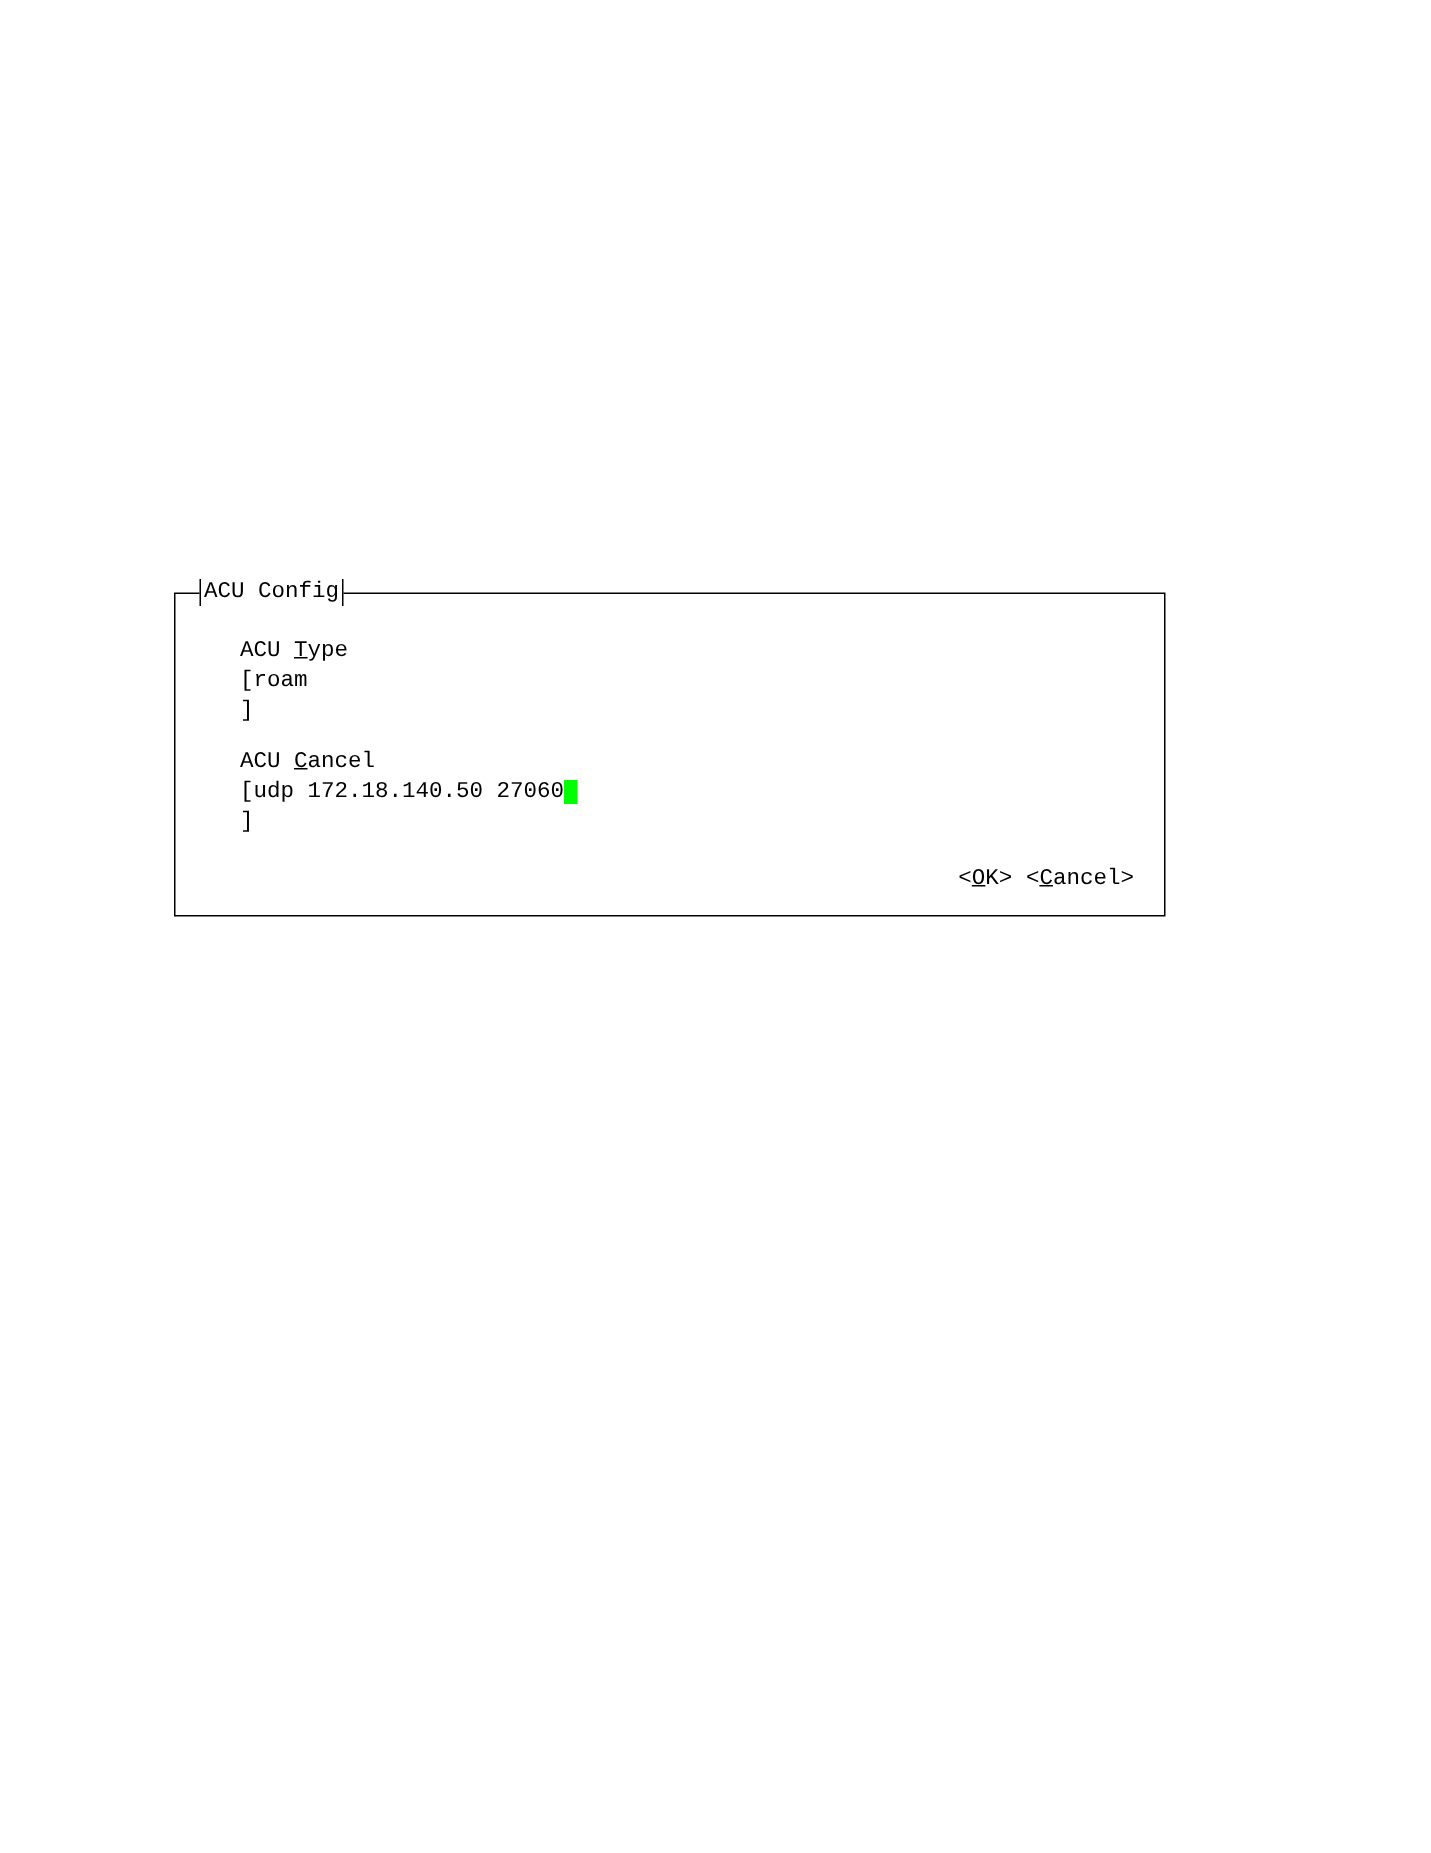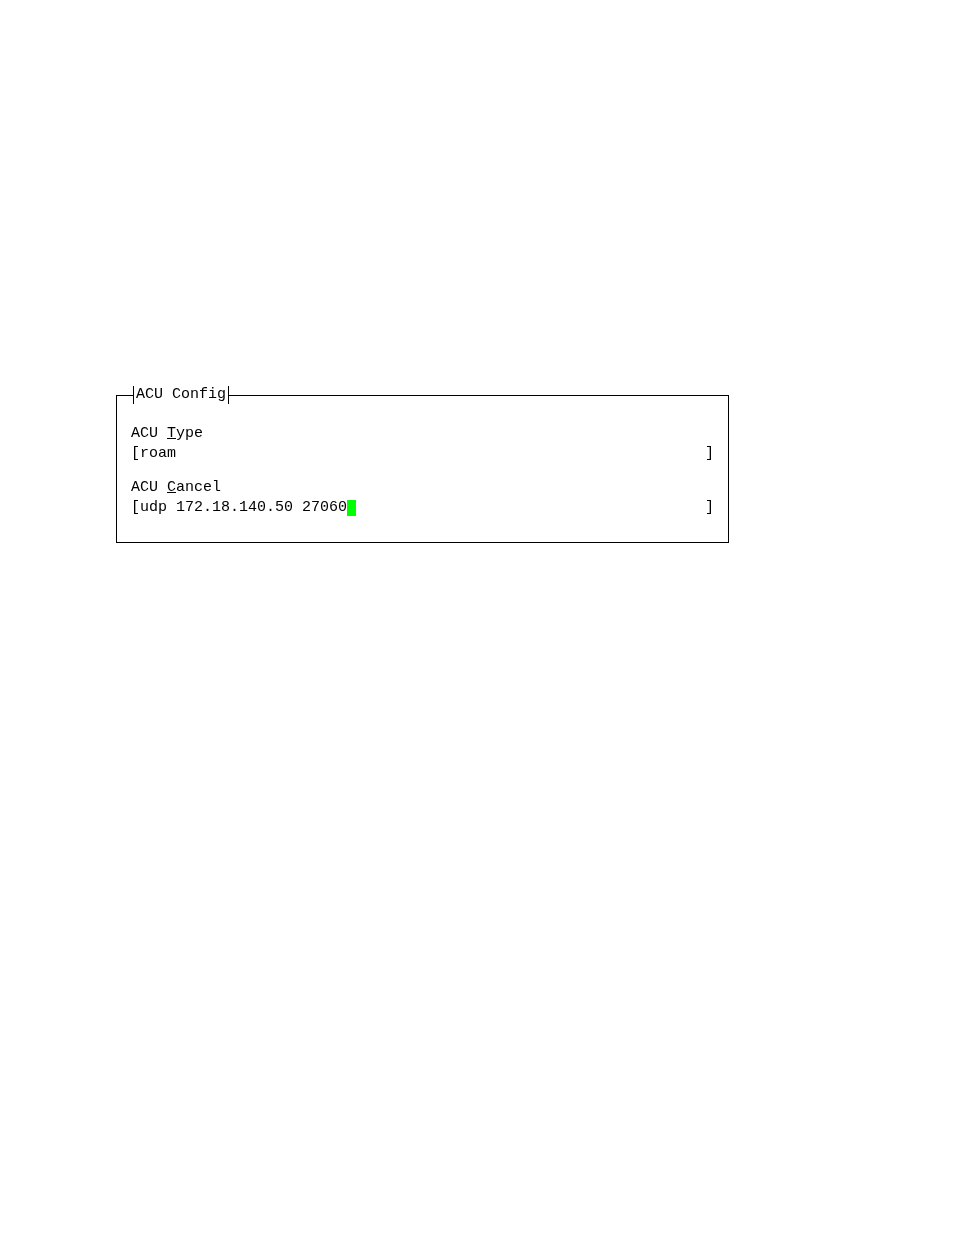--- a/index.html
+++ b/index.html
@@ -13,21 +13,21 @@
       background: #ffffff;
       font-family: "Courier New", Courier, monospace;
       font-size: 15px;
       color: #000000;
       position: relative;
     }
     .dialog {
       position: absolute;
       left: 116px;
       top: 395px;
-      width: 613px;
+      width: 661px;
       border: 1px solid #000000;
       padding: 0;
     }
     .dialog-title-wrap {
       position: absolute;
       top: -10px;
       left: 16px;
       background: #ffffff;
       display: flex;
       align-items: center;
@@ -36,28 +36,30 @@
       border-left: 1px solid #000;
       border-right: 1px solid #000;
       padding: 0 2px;
       line-height: 18px;
     }
     .dialog-body {
       padding: 28px 14px 10px 14px;
     }
     .field-group {
       margin-bottom: 14px;
+      margin-left: 29px;
     }
     .field-label {
       line-height: 20px;
     }
     .field-input-row {
       display: flex;
       justify-content: space-between;
       line-height: 20px;
+      flex-direction: column;
     }
     .underline-char {
       text-decoration: underline;
     }
     .cursor {
       display: inline-block;
       width: 9px;
       height: 16px;
       background: #00ff00;
       vertical-align: text-bottom;
@@ -96,15 +98,20 @@
     <div class="field-group">
       <div class="field-label">
         <span>ACU </span><span class="underline-char">C</span><span>ancel</span>
       </div>
       <div class="field-input-row">
         <span><span>[</span><span>udp 172.18.140.50 27060</span><span class="cursor"></span></span>
         <span>]</span>
       </div>
     </div>
 
+    <div class="button-row">
+      <span class="btn"><span>&lt;</span><span class="underline-char">O</span><span>K</span><span>&gt;</span></span>
+      <span> </span>
+      <span class="btn"><span>&lt;</span><span class="underline-char">C</span><span>ancel</span><span>&gt;</span></span>
+    </div>
 
   </div>
 </div>
 
 </body></html>

